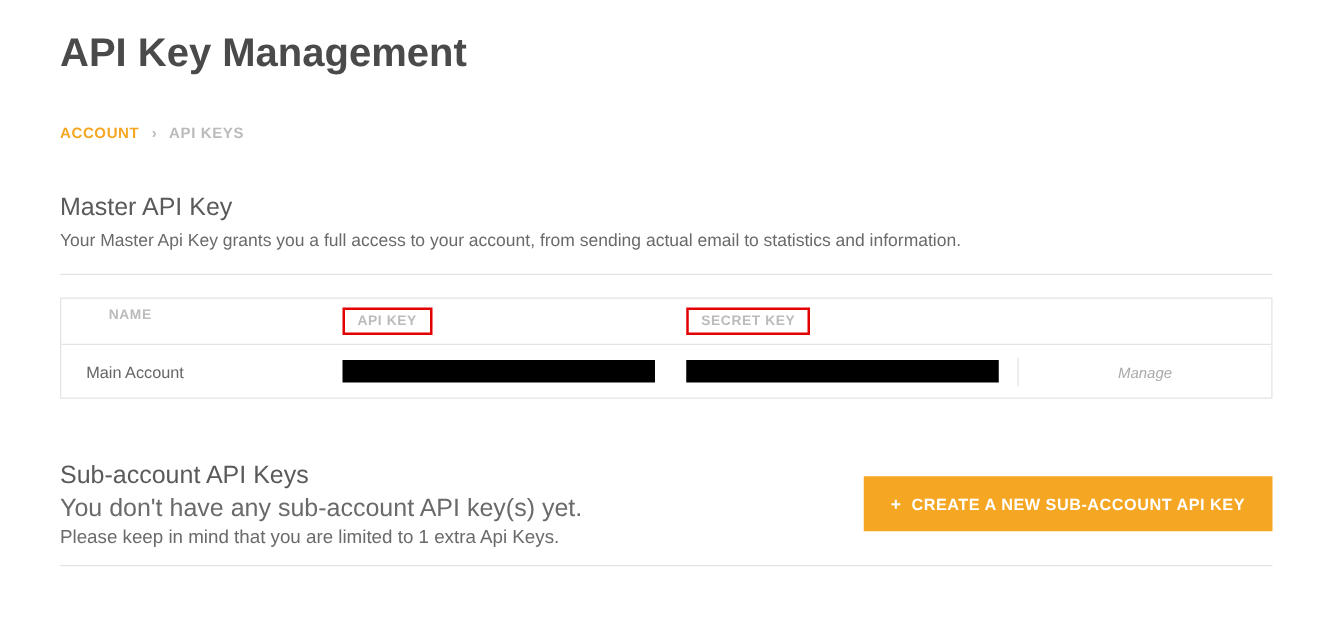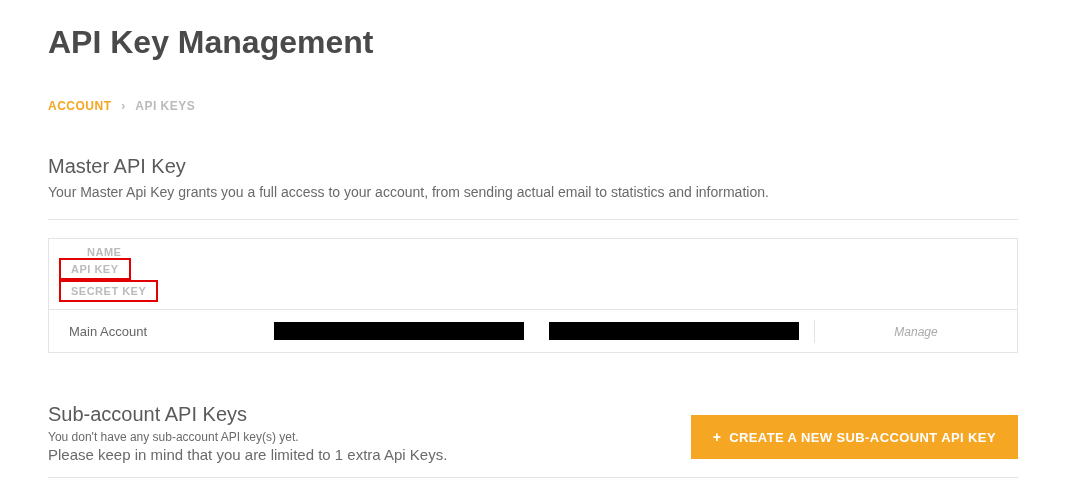--- a/index.html
+++ b/index.html
@@ -62,21 +62,20 @@
     .table {
       border: 1px solid #e4e4e4;
       border-collapse: collapse;
       width: 100%;
       margin-bottom: 50px;
     }
     .table-head {
       display: flex;
       border-bottom: 1px solid #e4e4e4;
       padding: 7px 0;
-      flex-direction: column;
     }
     .th {
       font-size: 11px;
       font-weight: 700;
       color: #bbb;
       letter-spacing: 0.5px;
       padding: 0 10px;
     }
     .th-name {
       width: 215px;
@@ -141,21 +140,21 @@
     .sub-left {
       flex: 1;
     }
     .sub-title {
       font-size: 20px;
       font-weight: 500;
       color: #5a5a5a;
       margin-bottom: 4px;
     }
     .sub-msg {
-      font-size: 12px;
+      font-size: 20px;
       color: #6a6a6a;
       margin-bottom: 2px;
     }
     .sub-note {
       font-size: 15px;
       color: #6a6a6a;
     }
     .create-btn {
       background: #f5a623;
       color: #fff;

